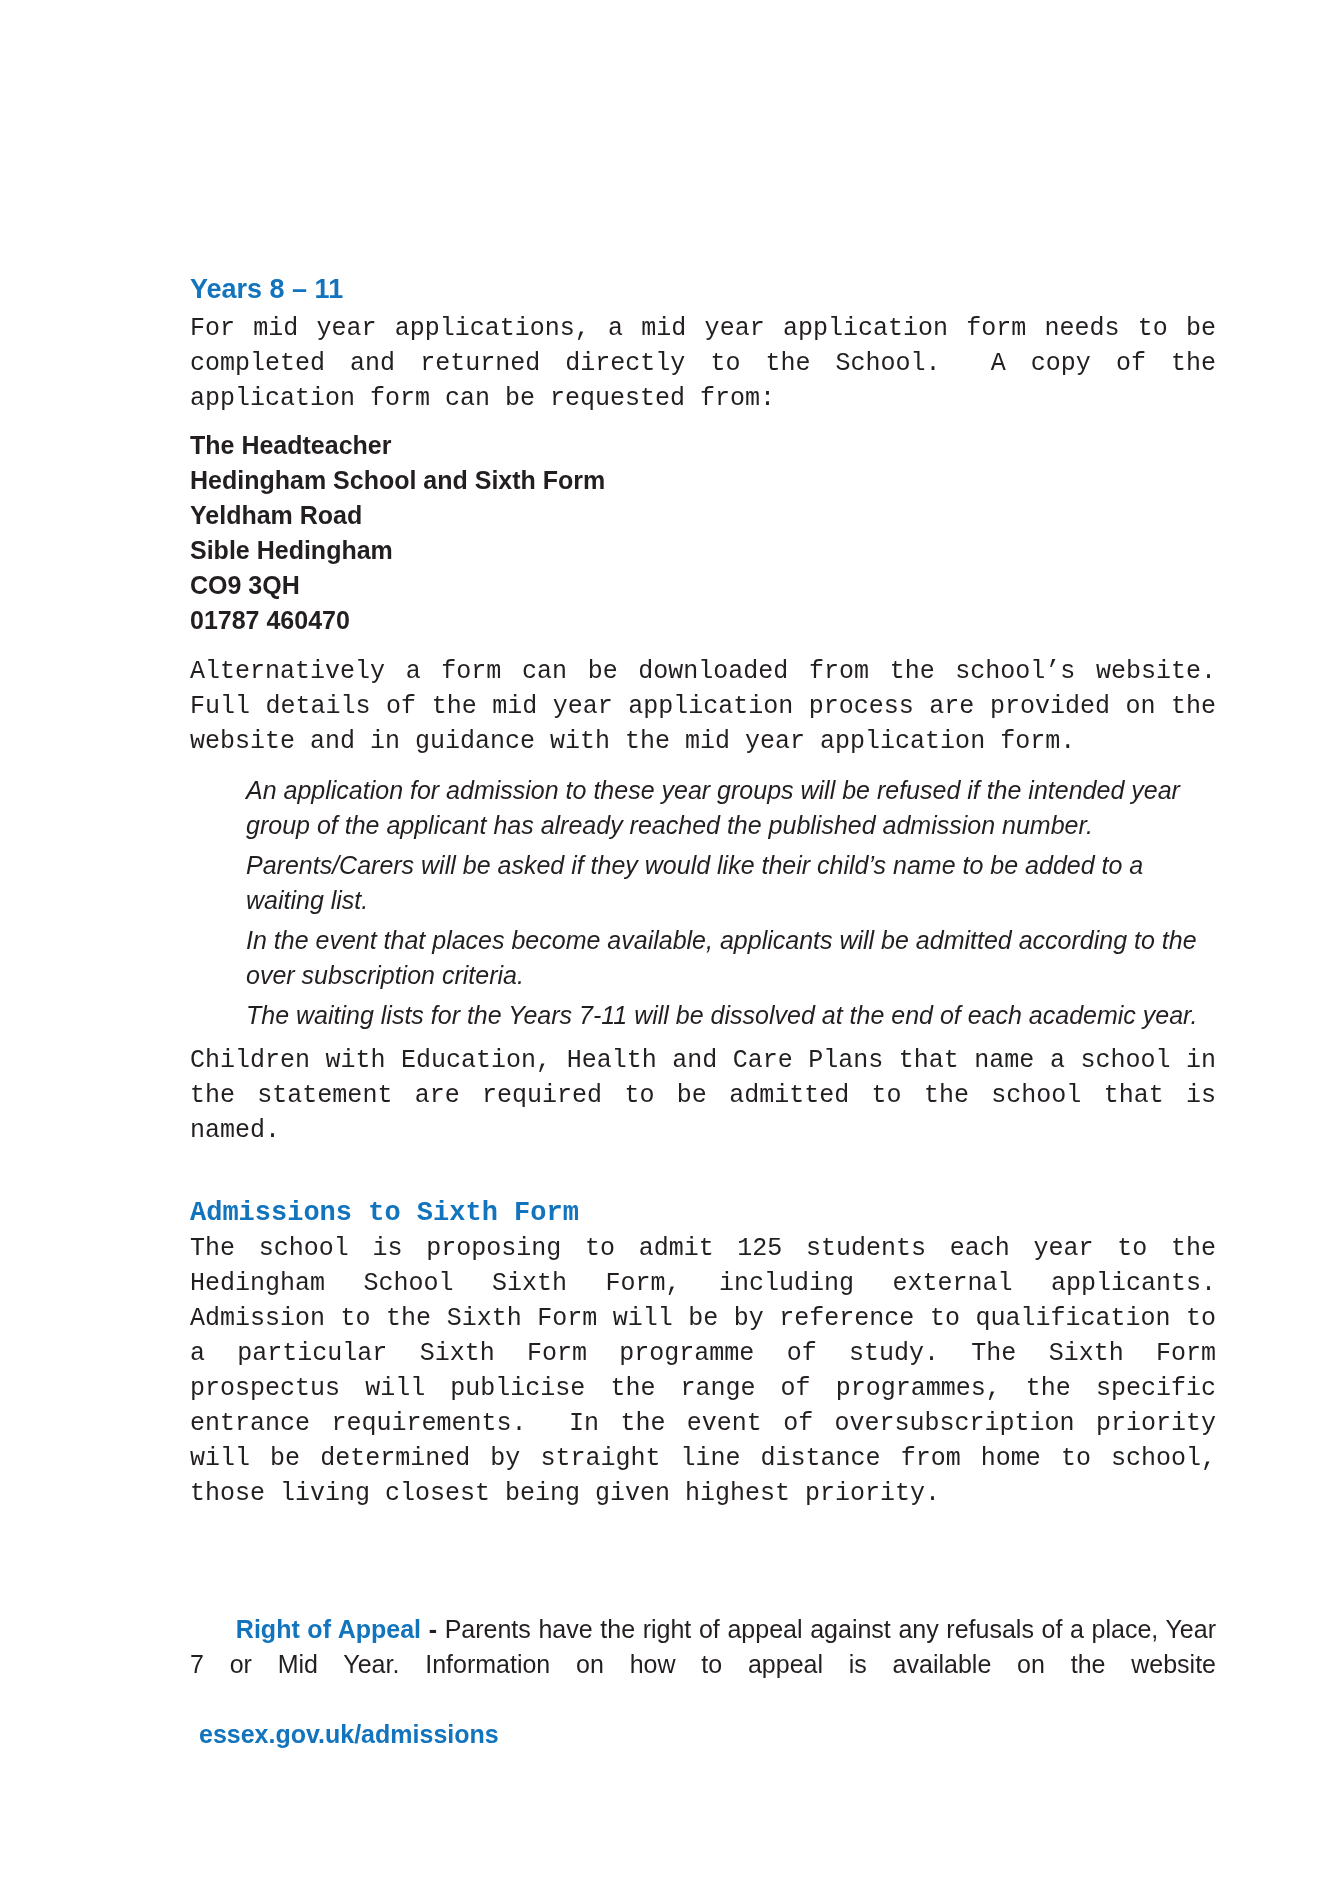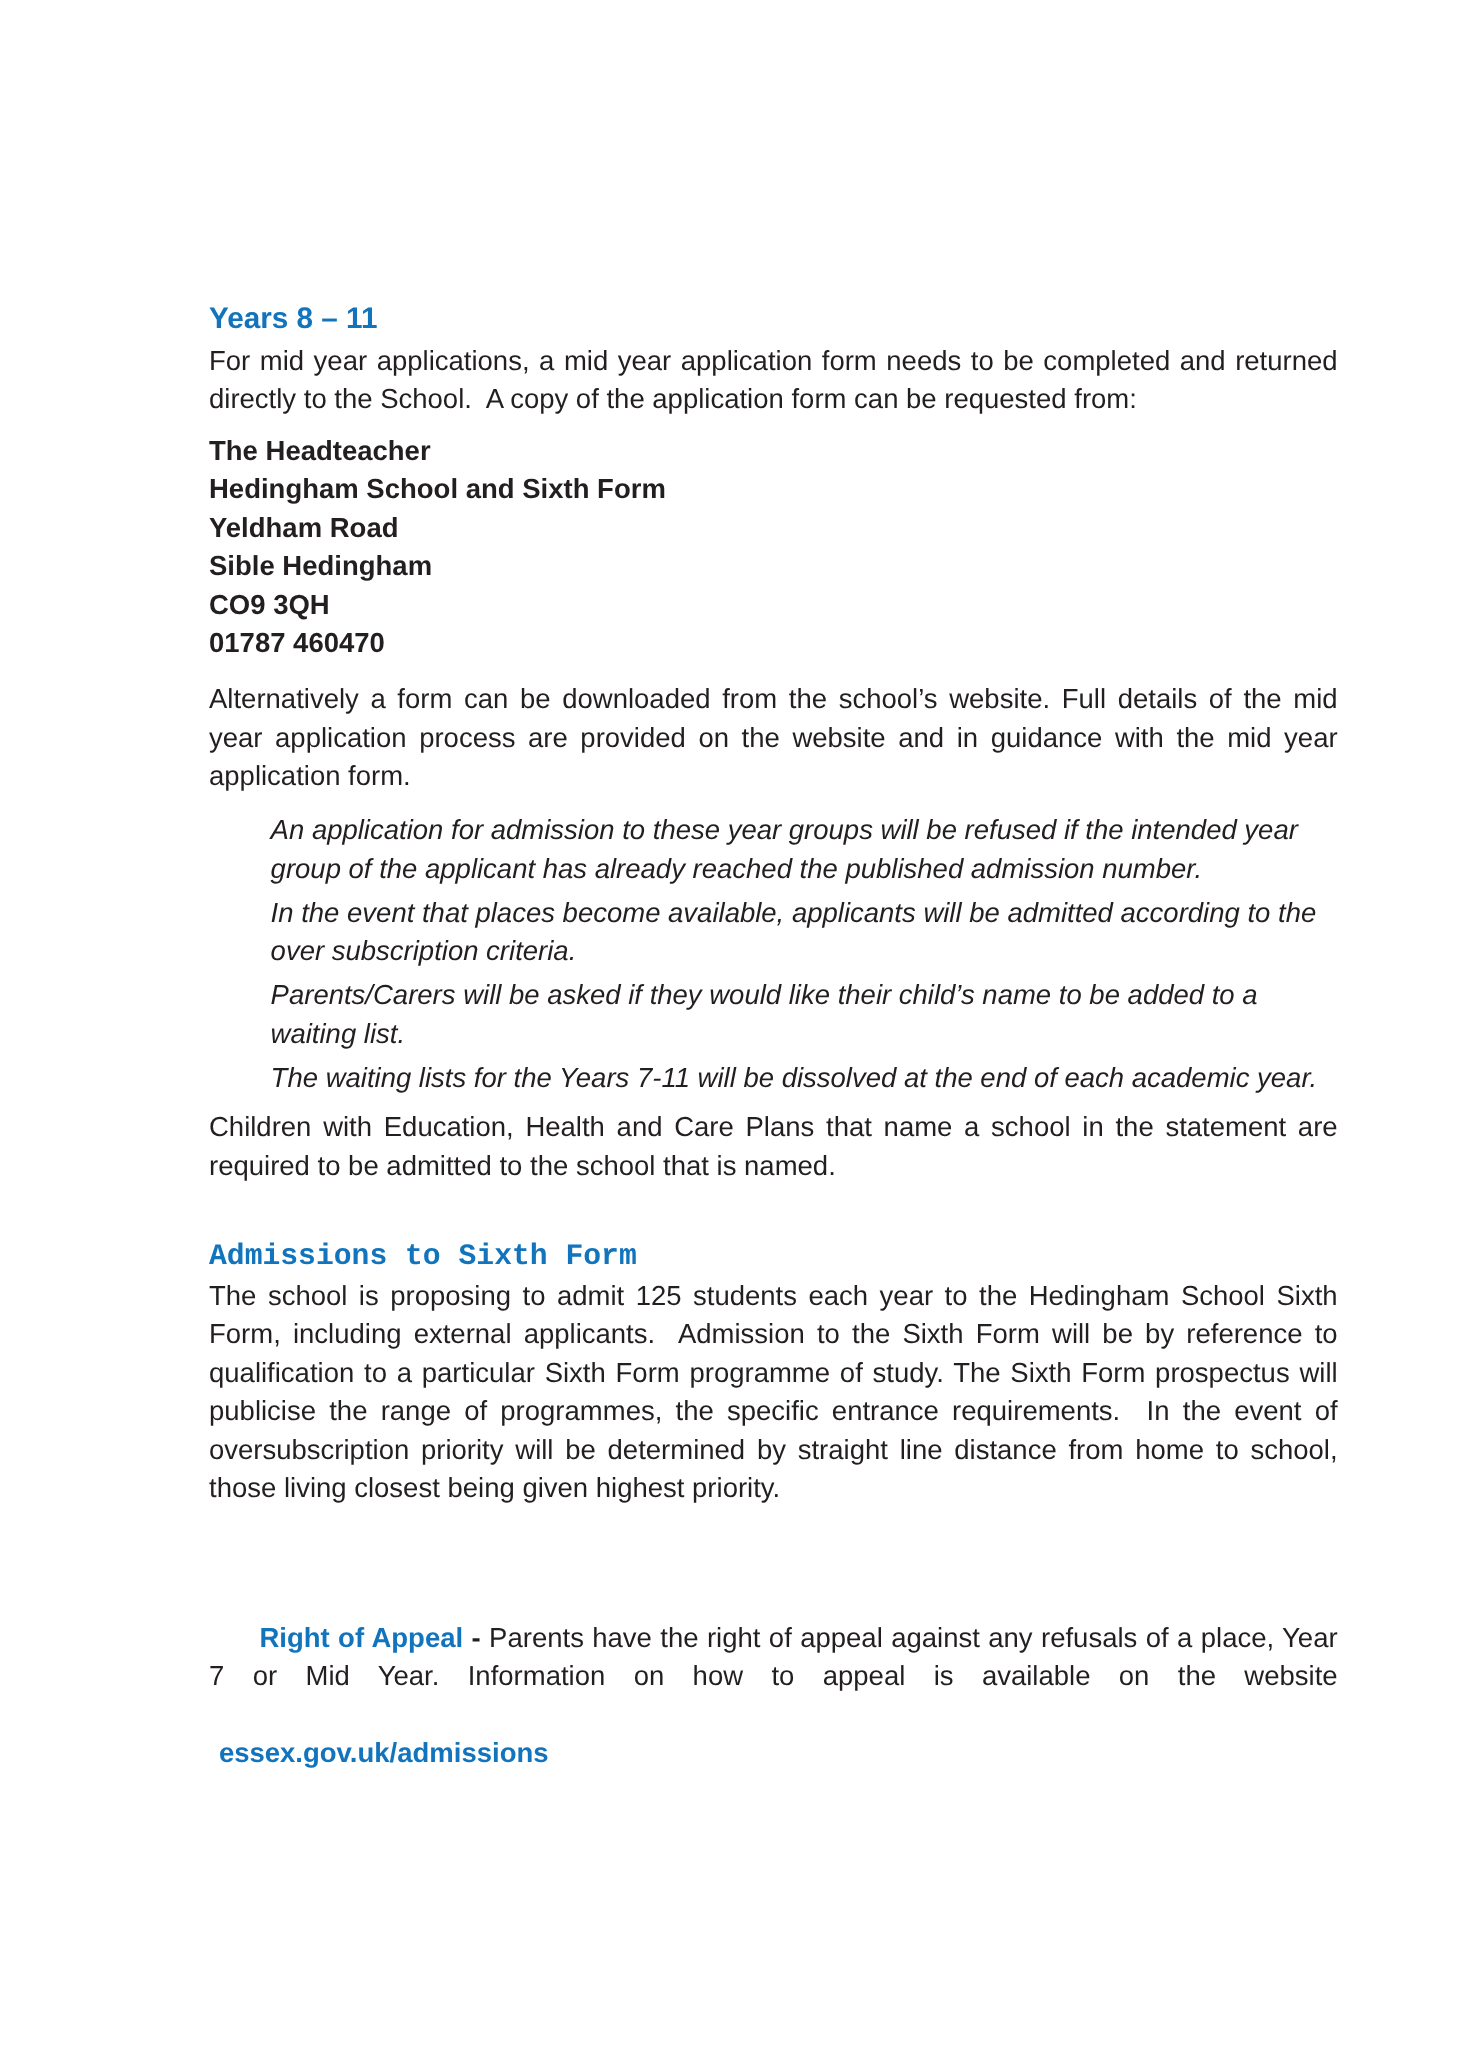--- a/index.html
+++ b/index.html
@@ -25,21 +25,21 @@
     font-size: 25px;
     line-height: 35px;
   }
   .heading {
     color: #1274bc;
     font-size: 27px;
     font-weight: bold;
     line-height: 35px;
   }
   .para { white-space: pre-wrap; }
-  .justify { text-align: justify; }
+  .justify { text-align: justify; font-family: Liberation Mono, monospace; }
   .para-intro { margin-top: 4px; }
   .address {
     font-weight: bold;
     margin-top: 12px;
     line-height: 35px;
   }
   .para-alt { margin-top: 16px; }
   .notes-list { margin-top: 14px; font-style: italic; }
   .notes-list .item {
     padding-left: 56px;
@@ -82,22 +82,22 @@
       <div>Yeldham Road</div>
       <div>Sible Hedingham</div>
       <div>CO9 3QH</div>
       <div>01787 460470</div>
     </div>
 
     <p class="para justify para-alt">Alternatively a form can be downloaded from the school’s website. Full details of the mid year application process are provided on the website and in guidance with the mid year application form.</p>
 
     <div class="notes-list">
       <div class="item">An application for admission to these year groups will be refused if the intended year group of the applicant has already reached the published admission number.</div>
+      <div class="item">Parents/Carers will be asked if they would like their child’s name to be added to a waiting list.</div>
       <div class="item">In the event that places become available, applicants will be admitted according to the over subscription criteria.</div>
-      <div class="item">Parents/Carers will be asked if they would like their child’s name to be added to a waiting list.</div>
       <div class="item">The waiting lists for the Years 7-11 will be dissolved at the end of each academic year.</div>
     </div>
 
     <p class="para justify para-ehc">Children with Education, Health and Care Plans that name a school in the statement are required to be admitted to the school that is named.</p>
 
     <h2 class="heading heading-sixth">Admissions to Sixth Form</h2>
 
     <p class="para justify">The school is proposing to admit 125 students each year to the Hedingham School Sixth Form, including external applicants.  Admission to the Sixth Form will be by reference to qualification to a particular Sixth Form programme of study. The Sixth Form prospectus will publicise the range of programmes, the specific entrance requirements.  In the event of oversubscription priority will be determined by straight line distance from home to school, those living closest being given highest priority.</p>
 
     <p class="para para-appeal">

